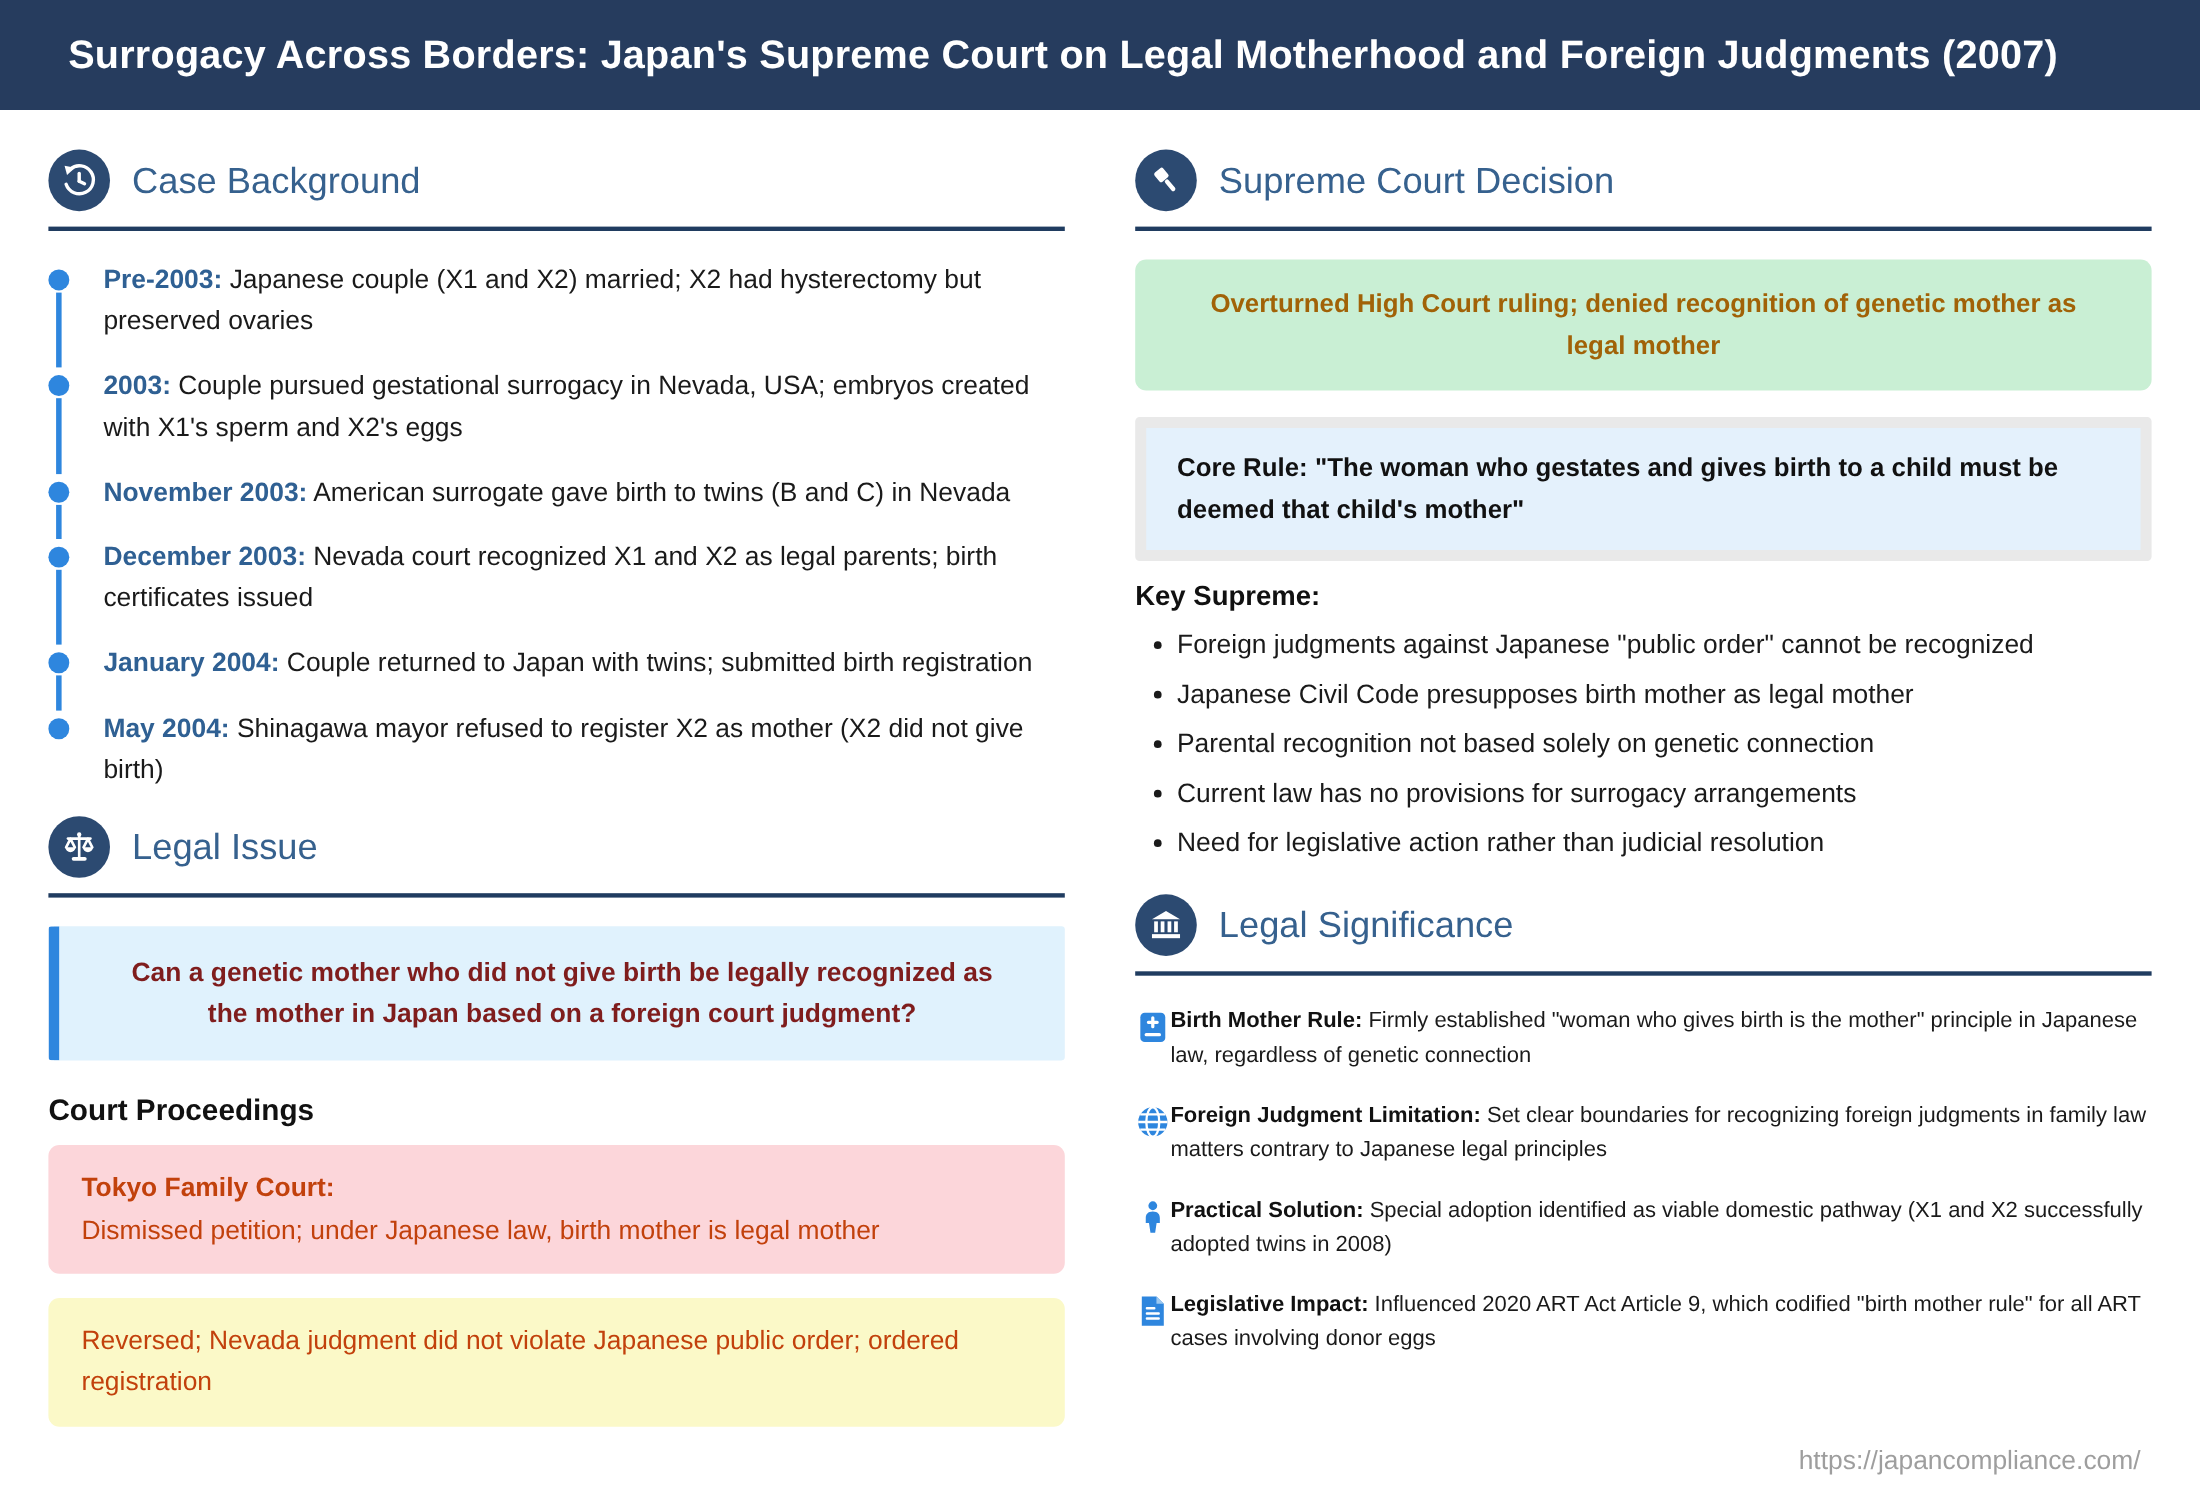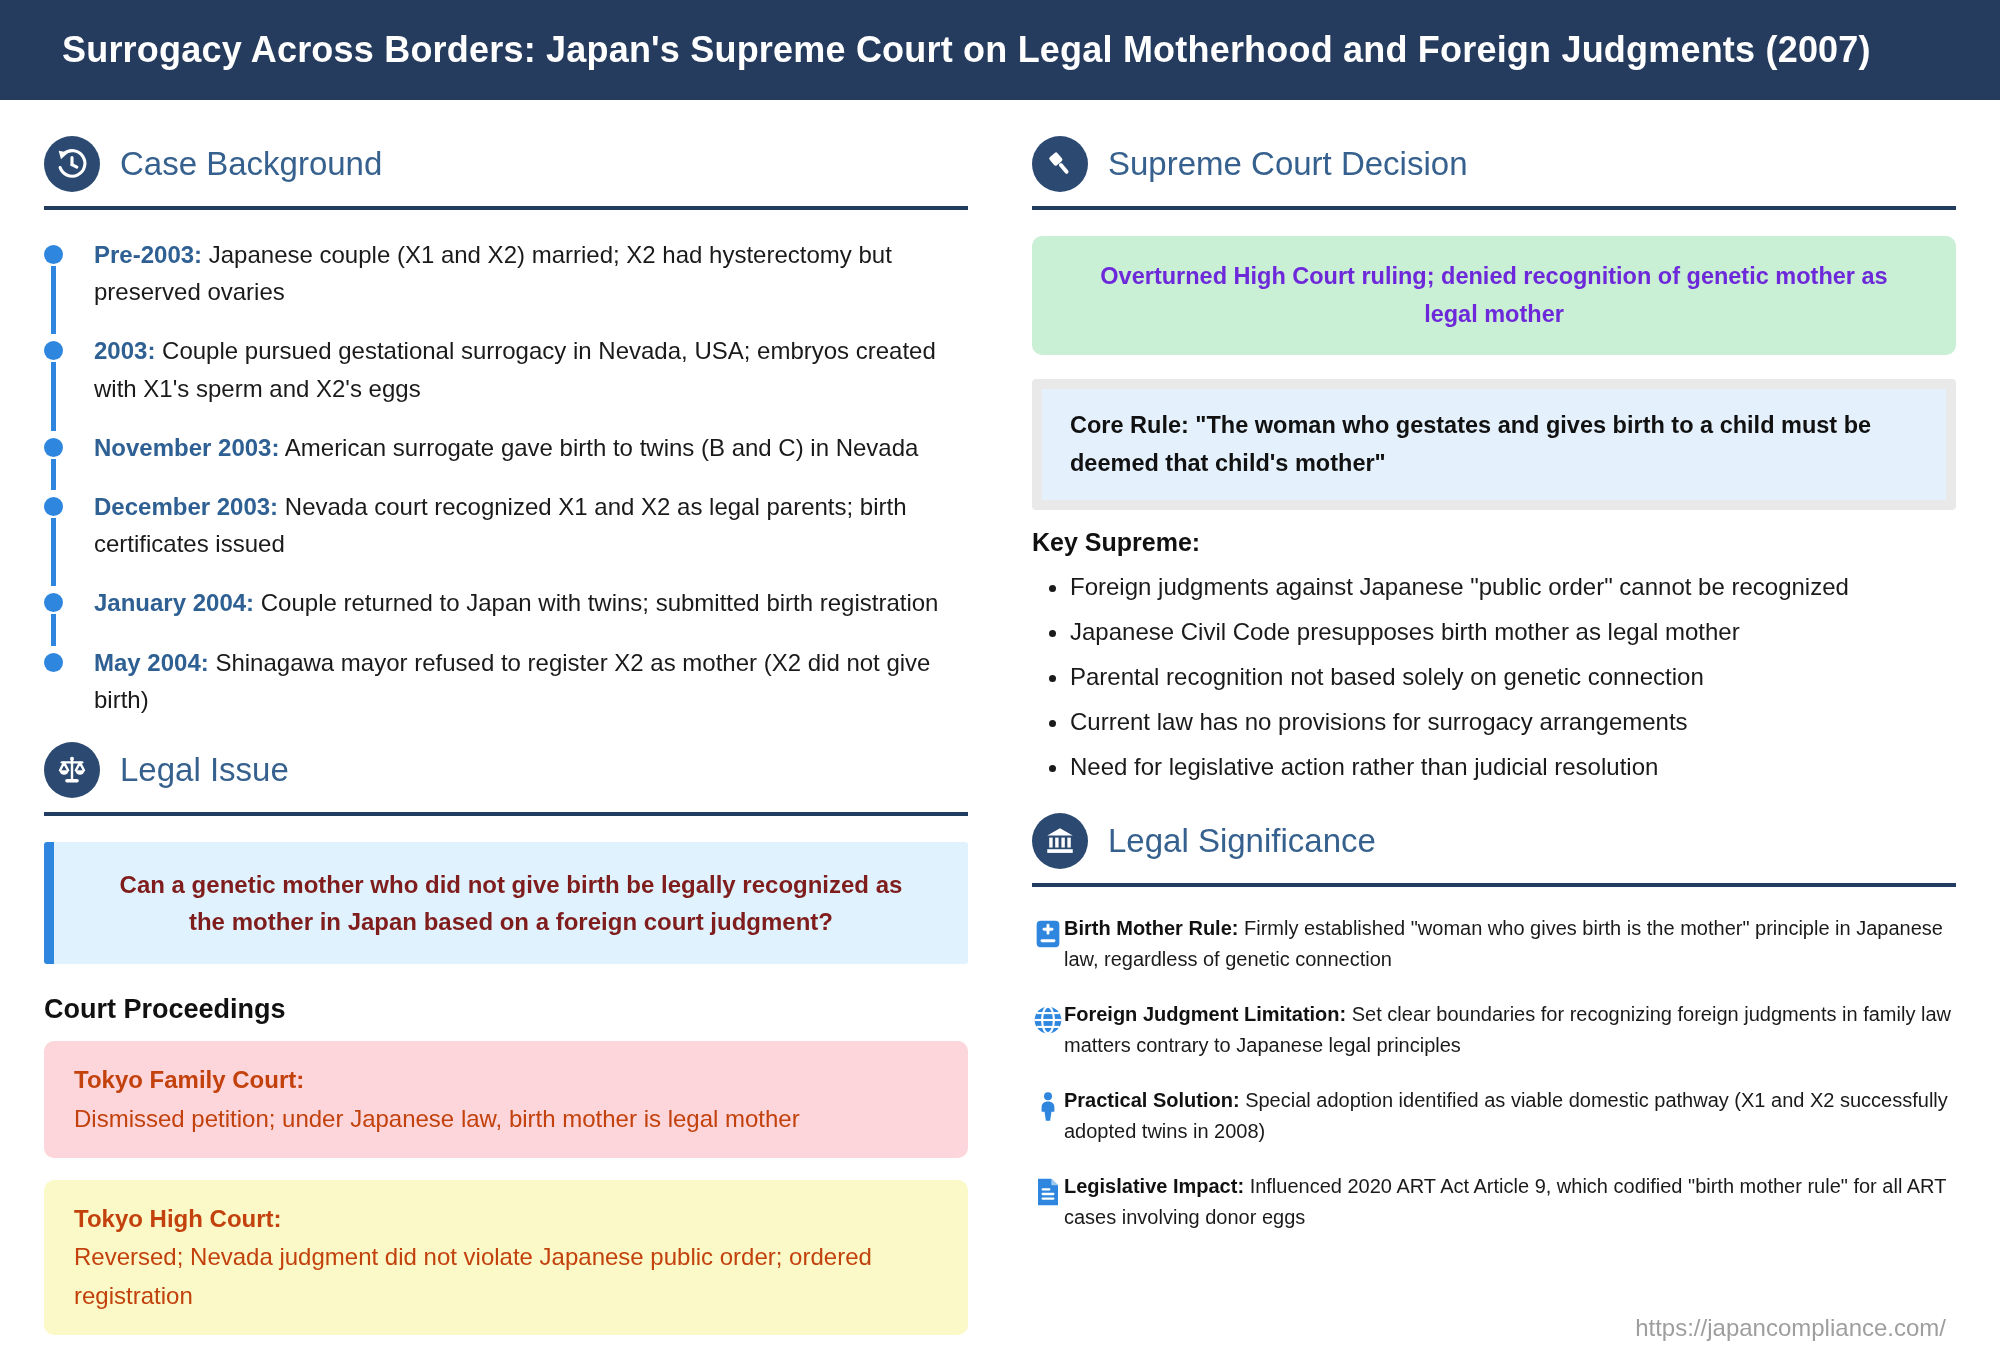--- a/index.html
+++ b/index.html
@@ -29,21 +29,21 @@
 
   .legal-issue-section { margin-top:24px; }
   .issue-box { background:#e0f2fd; border-left:10px solid #2e86de; border-radius:3px; padding:24px 56px; text-align:center; font-weight:bold; font-size:24px; line-height:1.55; color:#7f1d1d; margin-bottom:30px; }
   .proceedings-title { font-size:27px; font-weight:bold; color:#111111; margin-bottom:16px; }
   .court-box { border-radius:10px; padding:20px 30px; font-size:24px; line-height:1.6; color:#c2410c; margin-bottom:22px; }
   .court-box.pink { background:#fcd6da; }
   .court-box.yellow { background:#fbf9c8; }
   .court-name { font-weight:bold; }
 
   
-  .green-box { background:#c9efd4; border-radius:10px; padding:22px 44px; text-align:center; font-weight:bold; font-size:23.5px; line-height:1.6; color:#6d28d9; margin-bottom:24px; }
+  .green-box { background:#c9efd4; border-radius:10px; padding:22px 44px; text-align:center; font-weight:bold; font-size:23.5px; line-height:1.6; color:#a16207; margin-bottom:24px; }
   .framed-box { border:10px solid #e9e9e9; border-radius:4px; background:#e4f1fc; padding:18px 28px; font-weight:bold; font-size:23.5px; line-height:1.6; color:#111111; }
   .core-rule { margin-bottom:18px; }
   .key-findings-title { font-size:25px; font-weight:bold; color:#111111; margin:10px 0 12px 0; }
   .findings { margin:0 0 18px 0; padding-left:38px; }
   .findings li { font-size:24px; line-height:1.5; margin-bottom:9px; color:#1a1a1a; }
 
   .significance-section { margin-top:28px; }
   .sig-item { display:flex; margin-bottom:24px; font-size:20px; line-height:1.55; color:#1a1a1a; }
   .sig-icon { flex:0 0 32px; width:32px; height:32px; margin-top:5px; }
   .sig-icon svg { width:32px; height:32px; }
@@ -127,21 +127,20 @@
         </div>
 
         <h3 class="proceedings-title">Court Proceedings</h3>
 
         <div class="court-box pink">
           <div class="court-name">Tokyo Family Court:</div>
           <div class="court-ruling">Dismissed petition; under Japanese law, birth mother is legal mother</div>
         </div>
 
         <div class="court-box yellow">
-          <div class="court-name">Tokyo High Court:</div>
           <div class="court-ruling">Reversed; Nevada judgment did not violate Japanese public order; ordered registration</div>
         </div>
       </section>
 
     </div>
 
     <div class="col-right">
 
       <section>
         <div class="sec-head">

